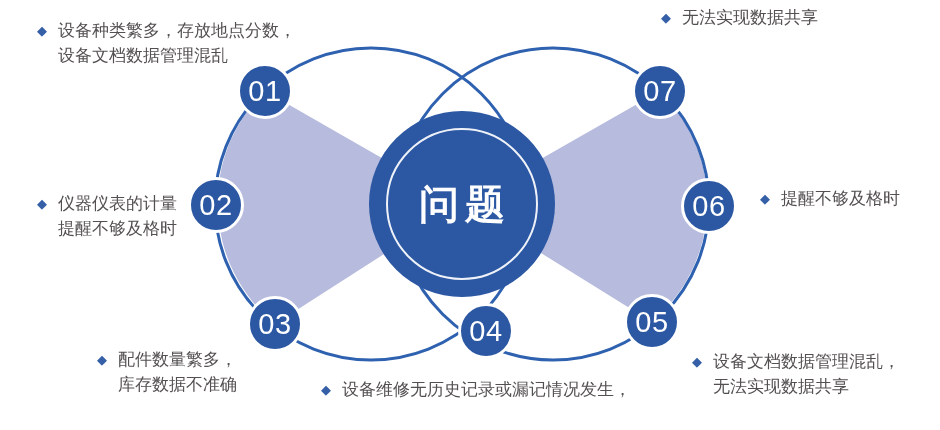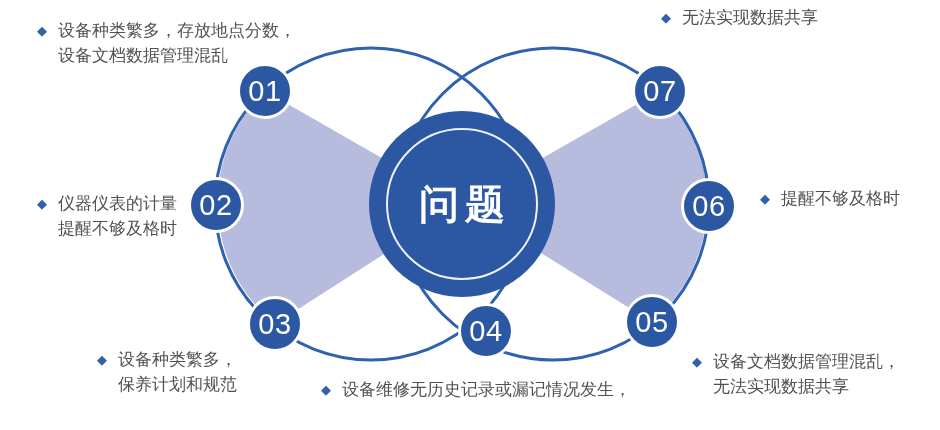--- a/index.html
+++ b/index.html
@@ -84,22 +84,22 @@
     <span class="bullet">◆</span>
     <div class="lines">
       <div>仪器仪表的计量</div>
       <div>提醒不够及格时</div>
     </div>
   </div>
 
   <div class="note" style="left:97px;top:347px">
     <span class="bullet">◆</span>
     <div class="lines">
-      <div>设备种类繁多，</div>
-      <div>保养计划和规范</div>
+      <div>配件数量繁多，</div>
+      <div>库存数据不准确</div>
     </div>
   </div>
 
   <div class="note" style="left:321px;top:377px">
     <span class="bullet">◆</span>
     <div class="lines">
       <div>设备维修无历史记录或漏记情况发生，</div>
     </div>
   </div>
 

